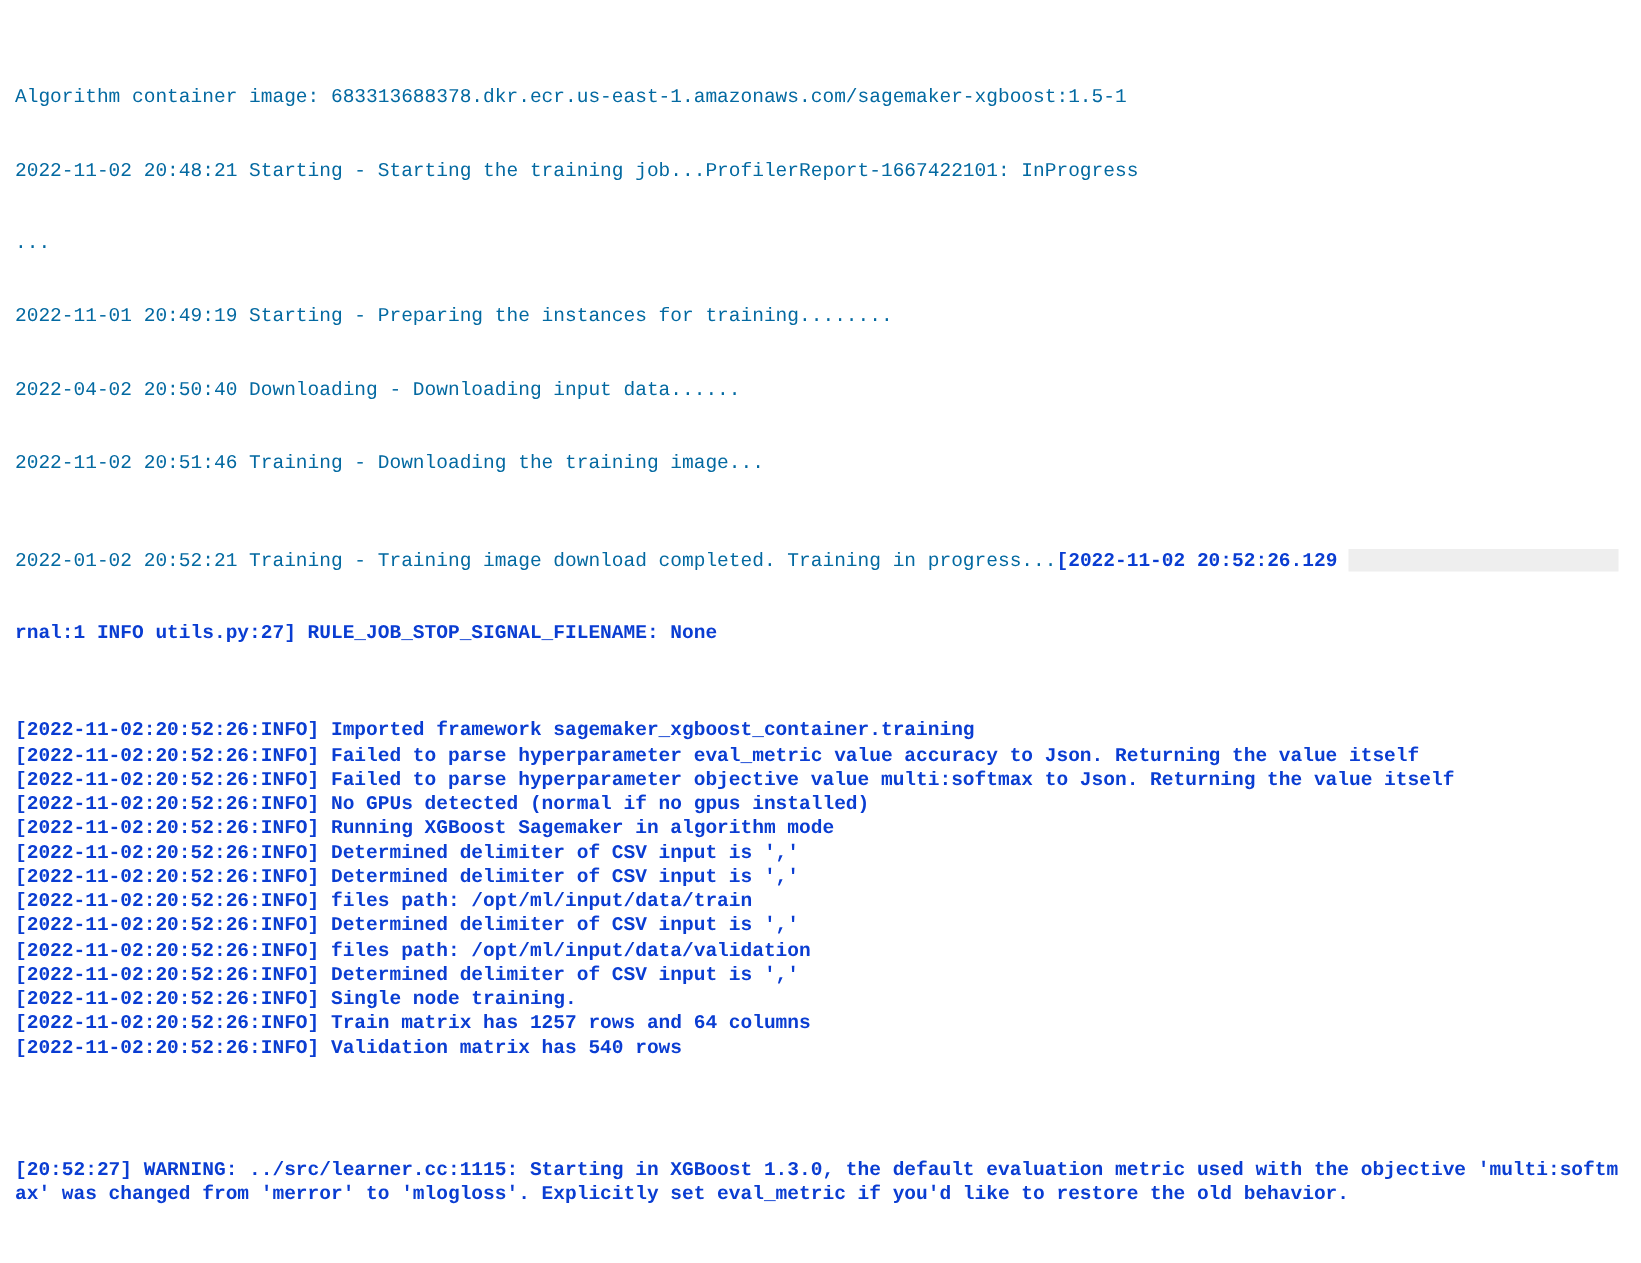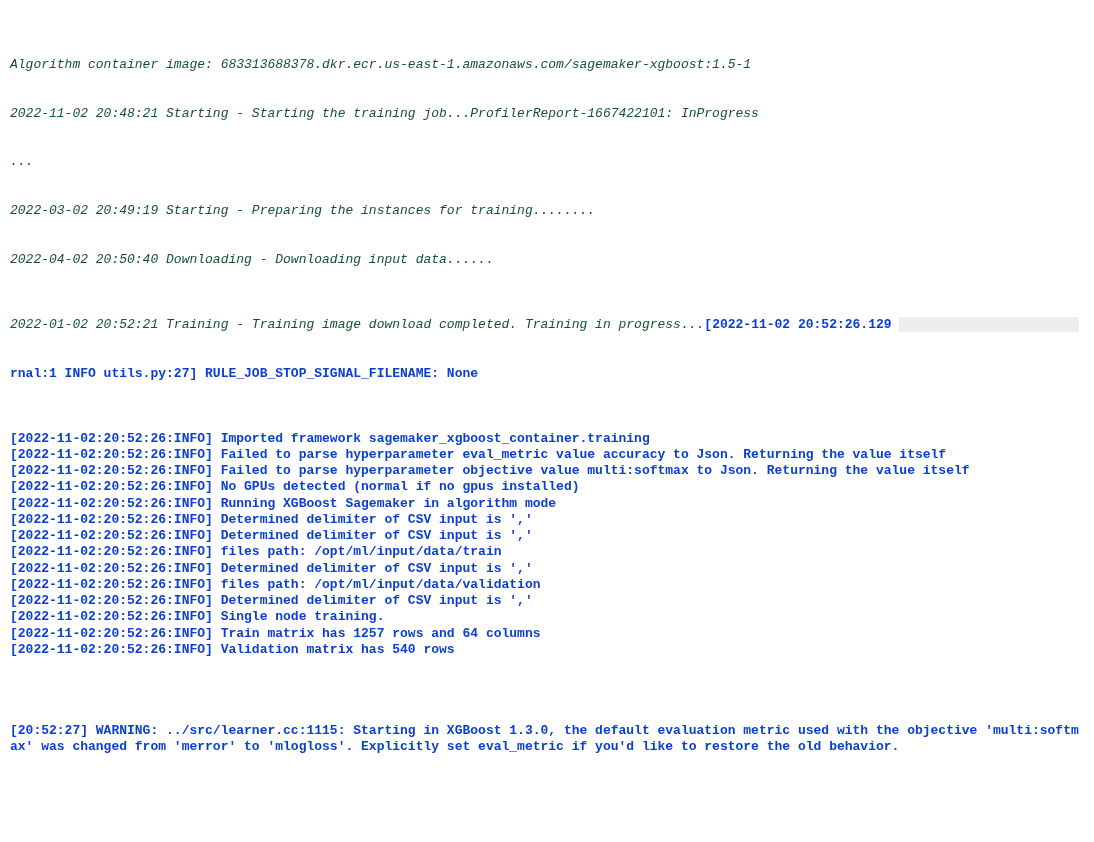--- a/index.html
+++ b/index.html
@@ -9,35 +9,36 @@
     font-family: "SFMono-Regular", "Menlo", "Consolas", "Liberation Mono", monospace;
     font-size: 13px;
     line-height: 1.25;
     color: #000000;
   }
   .output {
     padding: 8px 10px;
     white-space: pre-wrap;
     word-break: break-all;
   }
-  .plain { color: #14532d; font-style: italic; }
+  .plain { color: #0369a1; }
   .blue  { color: #0a3dd2; font-weight: 700; }
   .hl    { background: #eeeeee; } 
   .line  { display: block; }
 </style>
 </head>
 <body>
 
 <div class="output">
 
   <span class="line plain">Algorithm container image: 683313688378.dkr.ecr.us-east-1.amazonaws.com/sagemaker-xgboost:1.5-1</span>
   <span class="line plain">2022-11-02 20:48:21 Starting - Starting the training job...ProfilerReport-1667422101: InProgress</span>
   <span class="line plain">...</span>
-  <span class="line plain">2022-03-02 20:49:19 Starting - Preparing the instances for training........</span>
+  <span class="line plain">2022-11-01 20:49:19 Starting - Preparing the instances for training........</span>
   <span class="line plain">2022-04-02 20:50:40 Downloading - Downloading input data......</span>
+  <span class="line plain">2022-11-02 20:51:46 Training - Downloading the training image...</span>
 
   <span class="line"><span class="plain">2022-01-02 20:52:21 Training - Training image download completed. Training in progress...</span><span class="blue">[2022-11-02 20:52:26.129 </span><span class="blue hl">                       </span></span>
   <span class="line blue">rnal:1 INFO utils.py:27] RULE_JOB_STOP_SIGNAL_FILENAME: None</span>
 
   <div id="info-block"><span class="line blue">[2022-11-02:20:52:26:INFO] Imported framework sagemaker_xgboost_container.training</span><span class="line blue">[2022-11-02:20:52:26:INFO] Failed to parse hyperparameter eval_metric value accuracy to Json. Returning the value itself</span><span class="line blue">[2022-11-02:20:52:26:INFO] Failed to parse hyperparameter objective value multi:softmax to Json. Returning the value itself</span><span class="line blue">[2022-11-02:20:52:26:INFO] No GPUs detected (normal if no gpus installed)</span><span class="line blue">[2022-11-02:20:52:26:INFO] Running XGBoost Sagemaker in algorithm mode</span><span class="line blue">[2022-11-02:20:52:26:INFO] Determined delimiter of CSV input is ','</span><span class="line blue">[2022-11-02:20:52:26:INFO] Determined delimiter of CSV input is ','</span><span class="line blue">[2022-11-02:20:52:26:INFO] files path: /opt/ml/input/data/train</span><span class="line blue">[2022-11-02:20:52:26:INFO] Determined delimiter of CSV input is ','</span><span class="line blue">[2022-11-02:20:52:26:INFO] files path: /opt/ml/input/data/validation</span><span class="line blue">[2022-11-02:20:52:26:INFO] Determined delimiter of CSV input is ','</span><span class="line blue">[2022-11-02:20:52:26:INFO] Single node training.</span><span class="line blue">[2022-11-02:20:52:26:INFO] Train matrix has 1257 rows and 64 columns</span><span class="line blue">[2022-11-02:20:52:26:INFO] Validation matrix has 540 rows</span></div>
 
 
   <span class="line blue">[20:52:27] WARNING: ../src/learner.cc:1115: Starting in XGBoost 1.3.0, the default evaluation metric used with the objective 'multi:softmax' was changed from 'merror' to 'mlogloss'. Explicitly set eval_metric if you'd like to restore the old behavior.</span>
 
   

